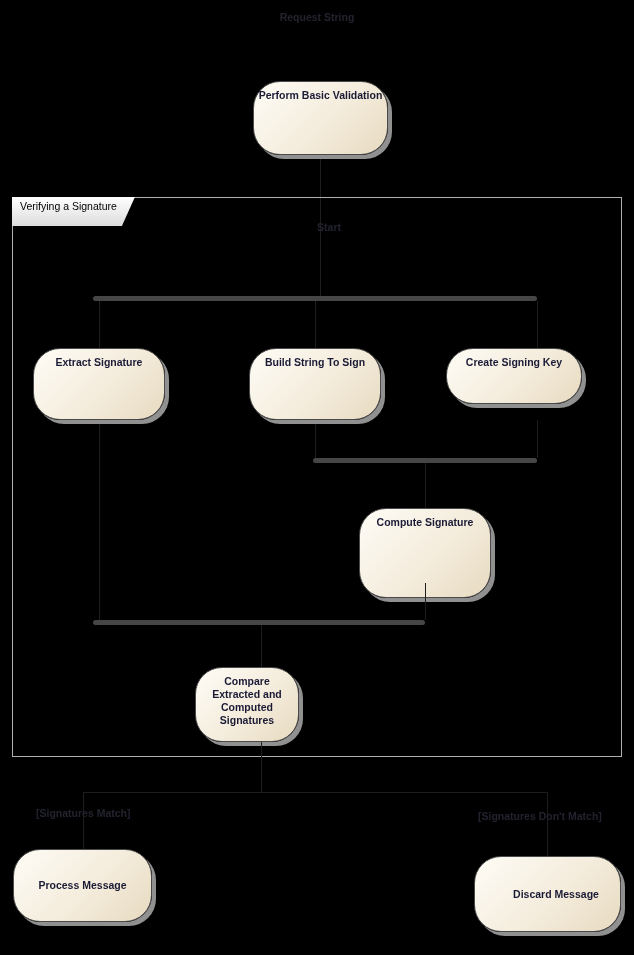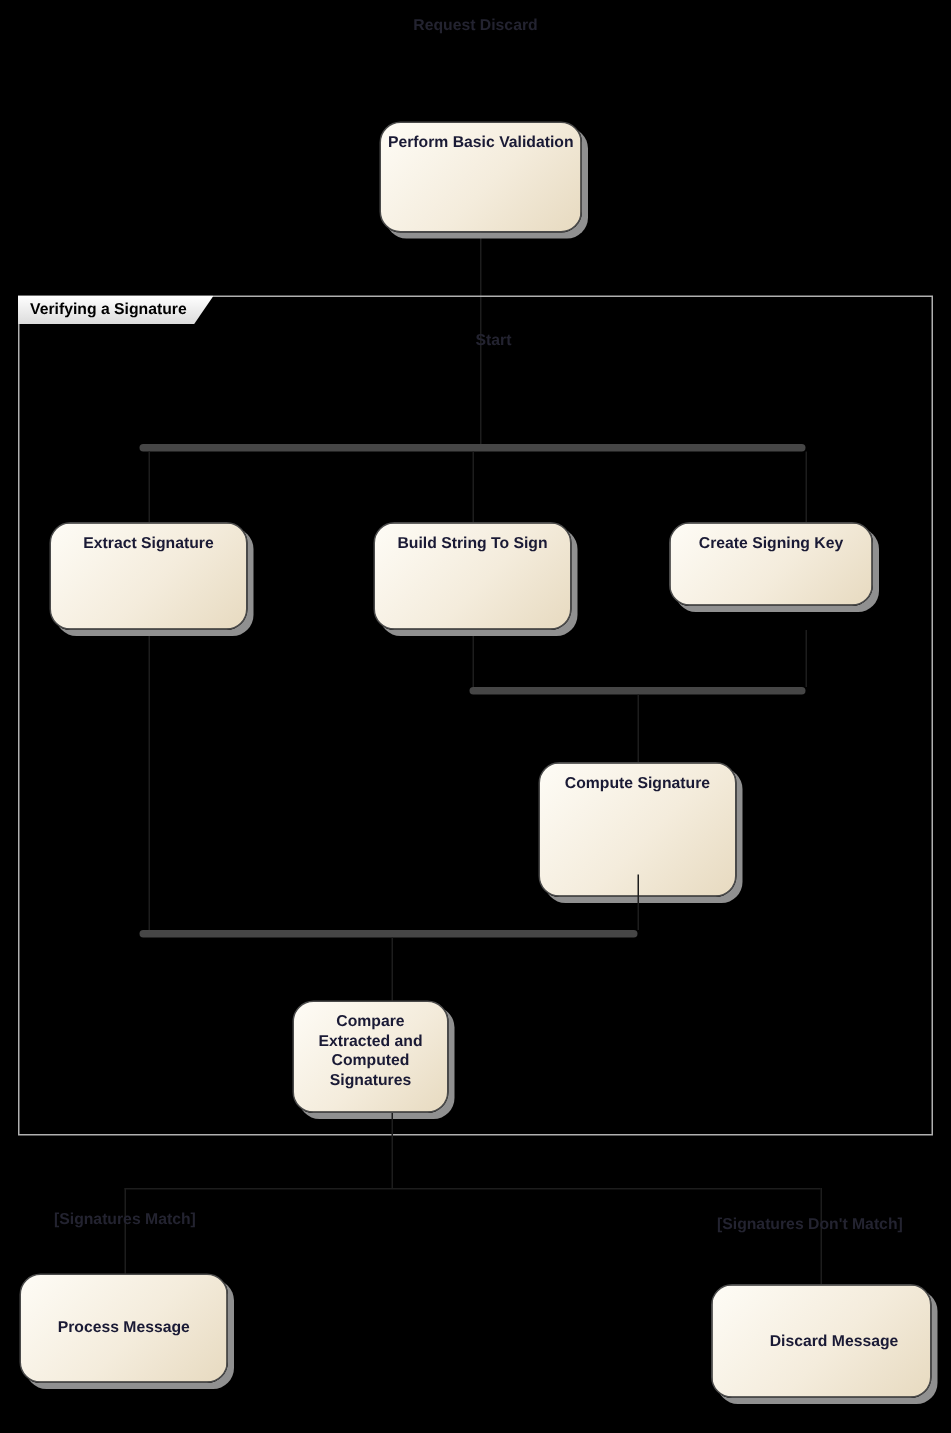--- a/index.html
+++ b/index.html
@@ -5,58 +5,58 @@
   html,body{margin:0;padding:0;background:#000;}
   .canvas{
     position:relative;width:634px;height:955px;
     background:var(--background,#000);
     font-family:"Liberation Sans",sans-serif;
     overflow:hidden;
   }
   .node{
     position:absolute;box-sizing:border-box;
     border:1px solid var(--node-border,#4a4a4a);
-    border-radius:14px;
+    border-radius:27px;
     background:linear-gradient(135deg,var(--node-fill-top,#fefcf6) 0%,#f4ecdc 55%,var(--node-fill-bottom,#e7dac0) 100%);
     box-shadow:4px 4px 0 var(--shadow,#909090);
     color:var(--node-text,#1a1a35);
     font-weight:bold;font-size:10.5px;line-height:13px;text-align:center;
     display:flex;justify-content:center;
   }
   .node.top{align-items:flex-start;padding:7px 3px 0 3px;}
   .node.mid{align-items:center;padding:0 3px;}
   .bar{
     position:absolute;height:5px;border-radius:3px;
     background:var(--bar,#464646);
   }
   .frame{
     position:absolute;box-sizing:border-box;
     border:1px solid var(--frame-border,#b0b0b0);
     background:transparent;
   }
   .frame-tab{
-    position:absolute;height:19px;line-height:19px;
+    position:absolute;height:29px;line-height:19px;
     background:linear-gradient(180deg,var(--frame-tab-bg,#ffffff) 0%,#dcdcdc 100%);
-    color:#000;font-weight:bold;font-size:10.5px;
+    color:#000;font-weight:normal;font-size:10.5px;
     padding:0 18px 0 8px;
     clip-path:polygon(0 0,100% 0,calc(100% - 13px) 100%,0 100%);
   }
   .vline{position:absolute;width:1px;background:#1d1d1d;}
   .hline{position:absolute;height:1px;background:#1d1d1d;}
   .faint{
     position:absolute;color:var(--faint-text,#232330);
     font-weight:bold;font-size:10.5px;text-align:center;white-space:nowrap;
   }
 </style>
 </head>
 <body>
 
 <div class="canvas">
 
-  <div class="faint" style="left:237px;top:11px;width:160px;">Request Discard</div>
+  <div class="faint" style="left:237px;top:11px;width:160px;">Request String</div>
 
   <div class="vline" style="left:320px;top:155px;height:141px;"></div>
 
   <div class="node top" style="left:253px;top:81px;width:135px;height:74px;">
     <span>Perform Basic Validation</span>
   </div>
 
   <div class="frame" style="left:12px;top:197px;width:610px;height:560px;"></div>
   <div class="frame-tab" style="left:12px;top:197px;">Verifying a Signature</div>
 

